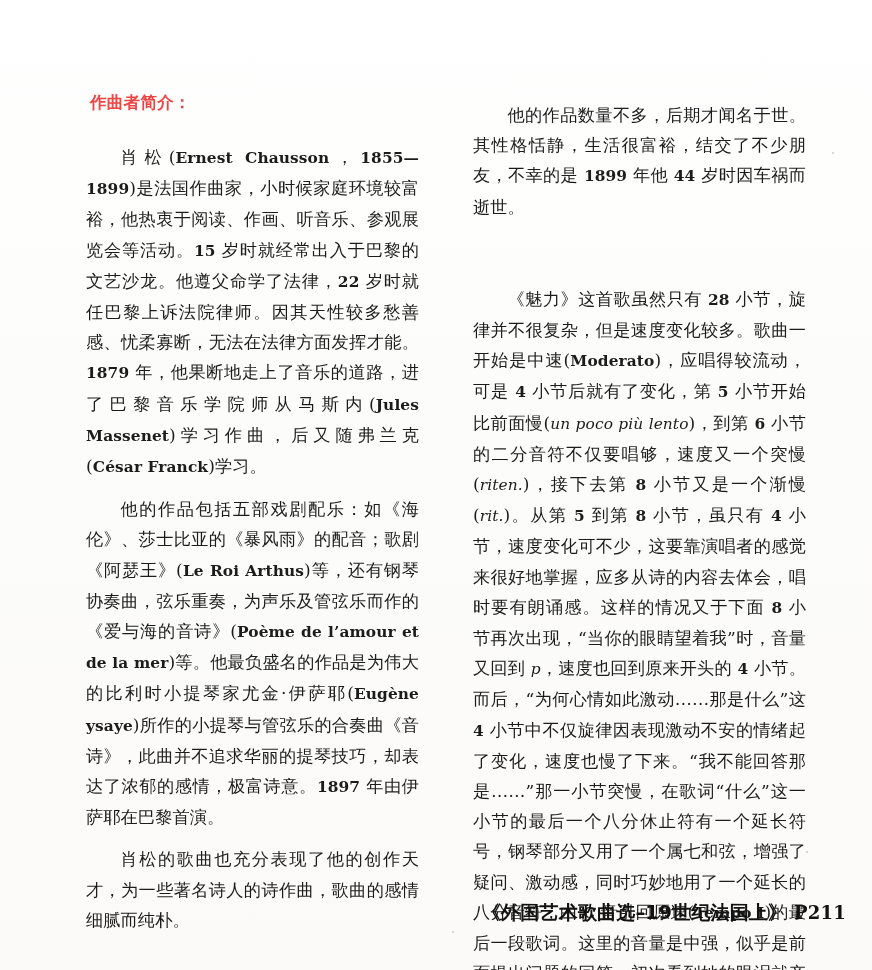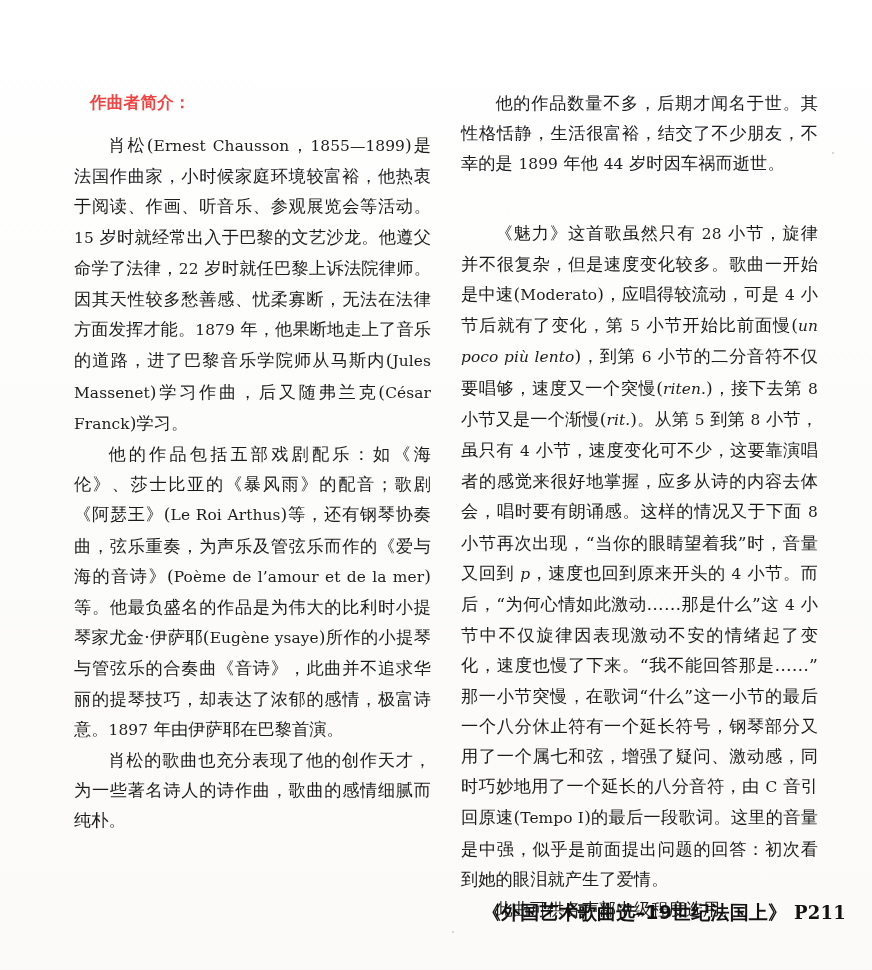--- a/index.html
+++ b/index.html
@@ -43,37 +43,38 @@
     font-family: "DejaVu Sans", "Liberation Sans", sans-serif;
     font-weight: bold;
     font-size: 16.5px;
     letter-spacing: 0.3px;
     line-height: 30px;
     margin: 0 0 0 16px;
     color: #ef4444;
   }
 
   p.para {
-    margin: 0;
+    margin: 12px;
     font-size: 17.2px;
     line-height: 30.2px;
     text-align: justify;
     text-justify: inter-ideograph;
     text-indent: 2em;
     letter-spacing: 0.1px;
     color: #1c1c1c;
     font-family: "DejaVu Serif", "Liberation Serif", serif;
   }
 
   .spacer-sm { height: 12px; }
   .spacer-md { height: 26px; }
 
   .lat {
     font-family: "DejaVu Serif", "Liberation Serif", serif;
     font-size: 15.4px;
+    font-weight: bold;
   }
   .it {
     font-style: italic;
     font-family: "DejaVu Serif", "Liberation Serif", serif;
     font-size: 15.4px;
   }
 
   .footer {
     position: absolute;
     left: 0;

